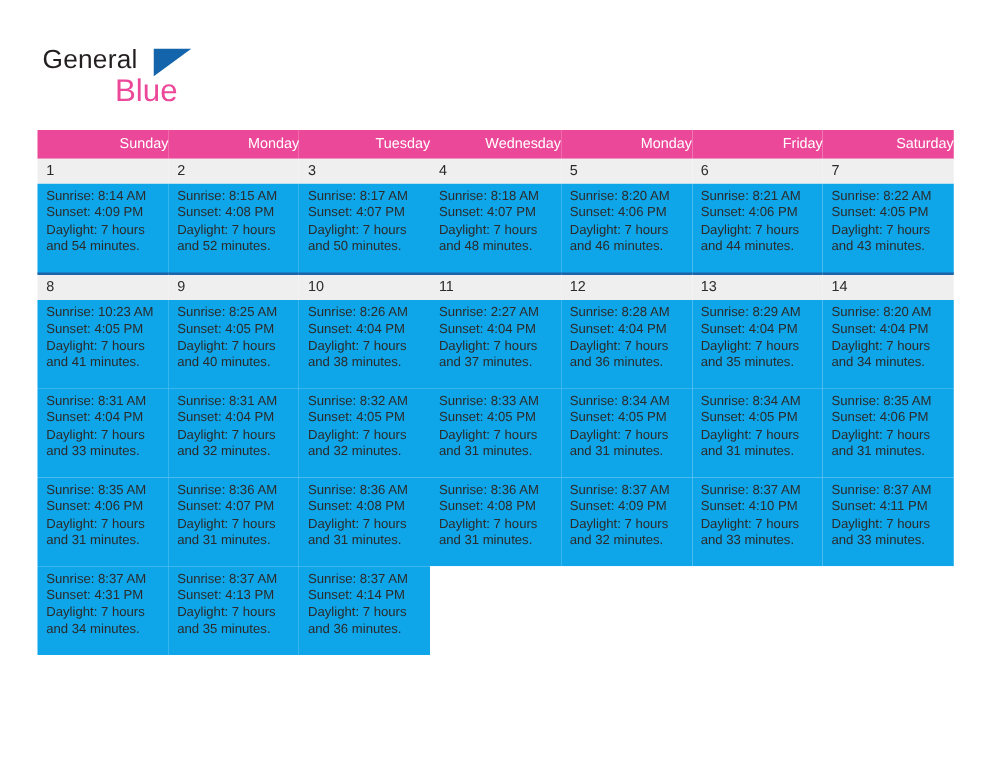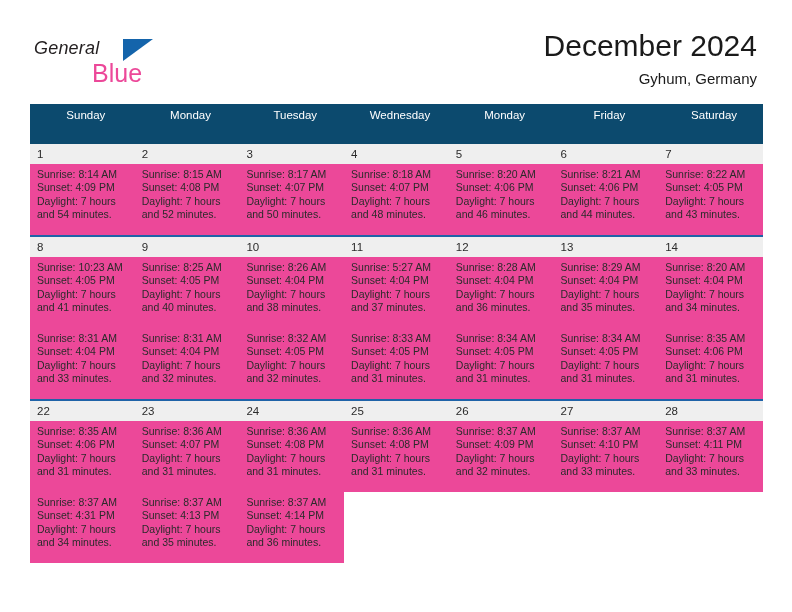--- a/index.html
+++ b/index.html
@@ -34,26 +34,25 @@
     position: absolute;
     left: 34px;
     top: 34px;
     width: 200px;
     height: 52px;
   }
   .logo-general {
     position: absolute;
     left: 0;
     top: 0;
-    font-size: 18px;
+    font-size: 21px;
     letter-spacing: 0.2px;
     color: #231f20;
     font-family: "Liberation Sans", sans-serif;
     line-height: 28px;
-    font-style: italic;
   }
   .logo-triangle {
     position: absolute;
     left: 89px;
     top: 5px;
     width: 0;
     height: 0;
     border-left: 30px solid #1464ab;
     border-bottom: 22px solid transparent;
   }
@@ -92,44 +91,44 @@
     position: absolute;
     left: 30px;
     top: 104px;
     width: 733px;
     border-collapse: collapse;
     table-layout: fixed;
   }
   .calendar col { width: 104.71px; }
 
   .dow-row th {
-    background: #0c4a6e;
+    background: #ec4899;
     color: #ffffff;
     font-size: 11.5px;
     font-weight: normal;
-    text-align: center;
-    padding: 5px 0 22px 7px;
+    text-align: right;
+    padding: 5px 0 5px 7px;
     height: 10px;
     line-height: 13px;
   }
 
   .daynum-row td {
     background: #efefef;
     font-size: 11.5px;
     color: #2b2b2b;
     padding: 4px 0 3px 7px;
     line-height: 13px;
     vertical-align: top;
     border-top: 2px solid #1f63a8;
   }
   .week-first .daynum-row td {
     border-top: none;
   }
   .detail-row td {
-    background: #ec4899;
+    background: #0ea5e9;
     font-size: 10.5px;
     color: #2b2b2b;
     padding: 4px 6px 9px 7px;
     line-height: 13.4px;
     vertical-align: top;
     height: 58px;
   }
   .detail-row td .line { display: block; white-space: nowrap; }
   .empty { background: #ffffff !important; }
 </style>
@@ -138,24 +137,20 @@
 
 <div class="page">
 
   <div class="header">
     <div class="logo">
       <span class="logo-general">General</span>
       <span class="logo-triangle"></span>
       <span class="logo-blue">Blue</span>
     </div>
 
-    <div class="title-block">
-      <div class="cal-title">December 2024</div>
-      <div class="cal-subtitle">Gyhum, Germany</div>
-    </div>
   </div>
 
   <table class="calendar">
     <colgroup>
       <col>
         <col>
         <col>
         <col>
         <col>
         <col>
@@ -252,21 +247,21 @@
           <span class="line">Daylight: 7 hours</span>
           <span class="line">and 40 minutes.</span>
         </td>
         <td>
           <span class="line">Sunrise: 8:26 AM</span>
           <span class="line">Sunset: 4:04 PM</span>
           <span class="line">Daylight: 7 hours</span>
           <span class="line">and 38 minutes.</span>
         </td>
         <td>
-          <span class="line">Sunrise: 5:27 AM</span>
+          <span class="line">Sunrise: 2:27 AM</span>
           <span class="line">Sunset: 4:04 PM</span>
           <span class="line">Daylight: 7 hours</span>
           <span class="line">and 37 minutes.</span>
         </td>
         <td>
           <span class="line">Sunrise: 8:28 AM</span>
           <span class="line">Sunset: 4:04 PM</span>
           <span class="line">Daylight: 7 hours</span>
           <span class="line">and 36 minutes.</span>
         </td>
@@ -326,29 +321,20 @@
         <td>
           <span class="line">Sunrise: 8:35 AM</span>
           <span class="line">Sunset: 4:06 PM</span>
           <span class="line">Daylight: 7 hours</span>
           <span class="line">and 31 minutes.</span>
         </td>
       </tr>
     </tbody>
 
     <tbody>
-      <tr class="daynum-row">
-        <td>22</td>
-        <td>23</td>
-        <td>24</td>
-        <td>25</td>
-        <td>26</td>
-        <td>27</td>
-        <td>28</td>
-      </tr>
       <tr class="detail-row">
         <td>
           <span class="line">Sunrise: 8:35 AM</span>
           <span class="line">Sunset: 4:06 PM</span>
           <span class="line">Daylight: 7 hours</span>
           <span class="line">and 31 minutes.</span>
         </td>
         <td>
           <span class="line">Sunrise: 8:36 AM</span>
           <span class="line">Sunset: 4:07 PM</span>

